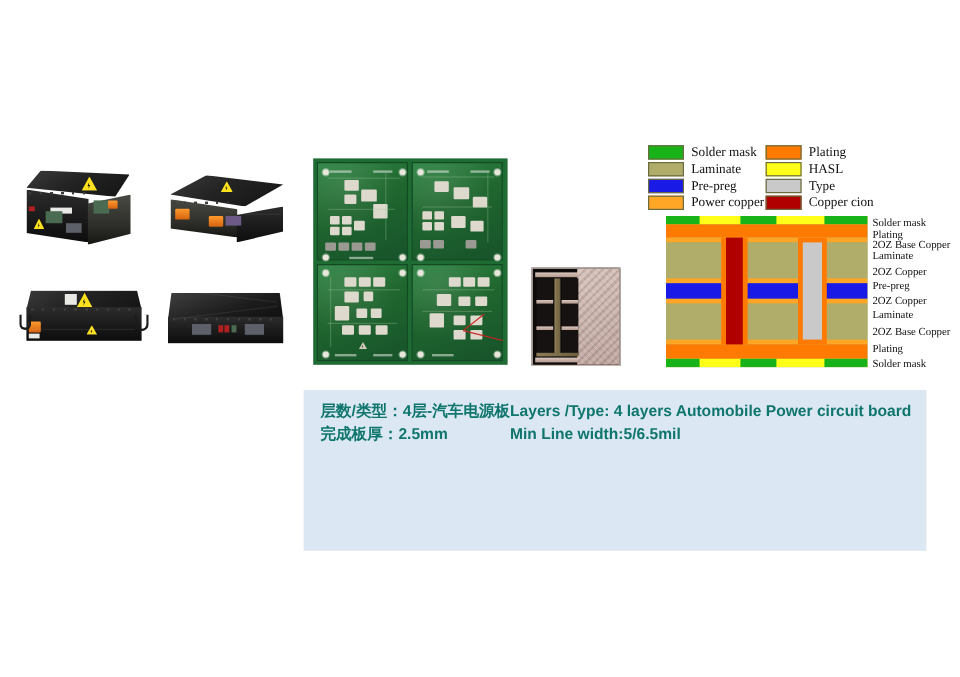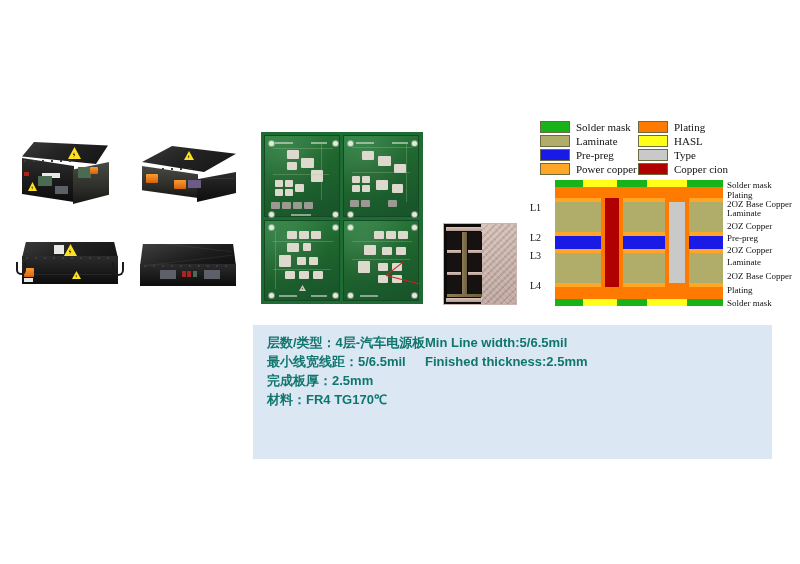--- a/index.html
+++ b/index.html
@@ -342,26 +342,20 @@
       </div>
       <div class="lg-row">
         <span class="sw" style="background:#b00000"></span>
         <span class="lg-txt">Copper cion</span>
       </div>
     </div>
   </div>
 
   <div class="xsec-wrap">
 
-    <div class="xs-labels-left">
-      <div class="xs-l" style="left:6px; top:22px;">L1</div>
-      <div class="xs-l" style="left:6px; top:52px;">L2</div>
-      <div class="xs-l" style="left:6px; top:70px;">L3</div>
-      <div class="xs-l" style="left:6px; top:100px;">L4</div>
-    </div>
 
     <div class="xsec">
 
       <div class="xhasl" style="left:0;   top:0; width:168px; height:7px;"></div>
       <div class="xmask" style="left:0;   top:0; width:28px;  height:7px;"></div>
       <div class="xmask" style="left:62px;top:0; width:30px;  height:7px;"></div>
       <div class="xmask" style="left:132px;top:0;width:36px;  height:7px;"></div>
 
       <div class="xlayer xplate" style="top:7px;  height:11px;"></div>
 
@@ -404,23 +398,21 @@
       <div class="xr" style="top:77px;">Laminate</div>
       <div class="xr" style="top:91px;">2OZ Base Copper</div>
       <div class="xr" style="top:105px;">Plating</div>
       <div class="xr" style="top:118px;">Solder mask</div>
     </div>
   </div>
 
   <div class="spec">
     <div class="spec-col spec-cn">
       <div class="spec-line">层数/类型：4层-汽车电源板</div>
-      <div class="spec-line">最小线宽线距：5/6.5mil</div>
       <div class="spec-line">完成板厚：2.5mm</div>
-      <div class="spec-line">材料：FR4 TG170℃</div>
     </div>
     <div class="spec-col spec-en">
+      <div class="spec-line">Layers /Type: 4 layers Automobile Power circuit board</div>
       <div class="spec-line">Min  Line width:5/6.5mil</div>
-      <div class="spec-line">Finished thickness:2.5mm</div>
     </div>
   </div>
 
 </div>
 
 </body></html>

